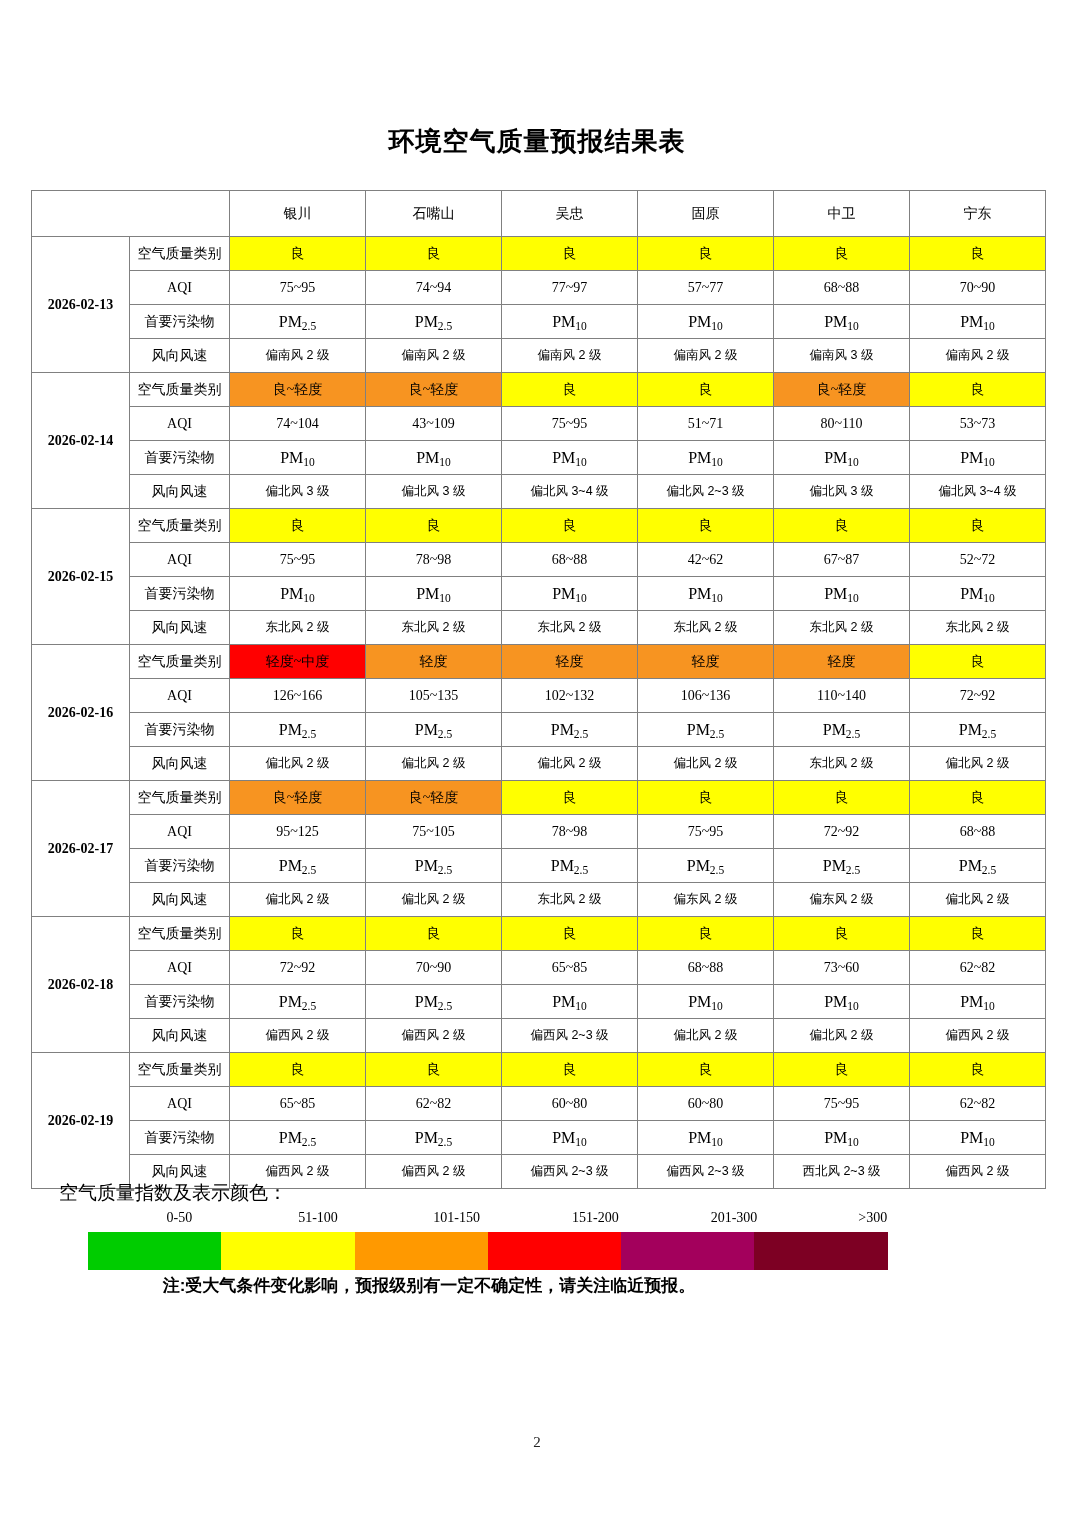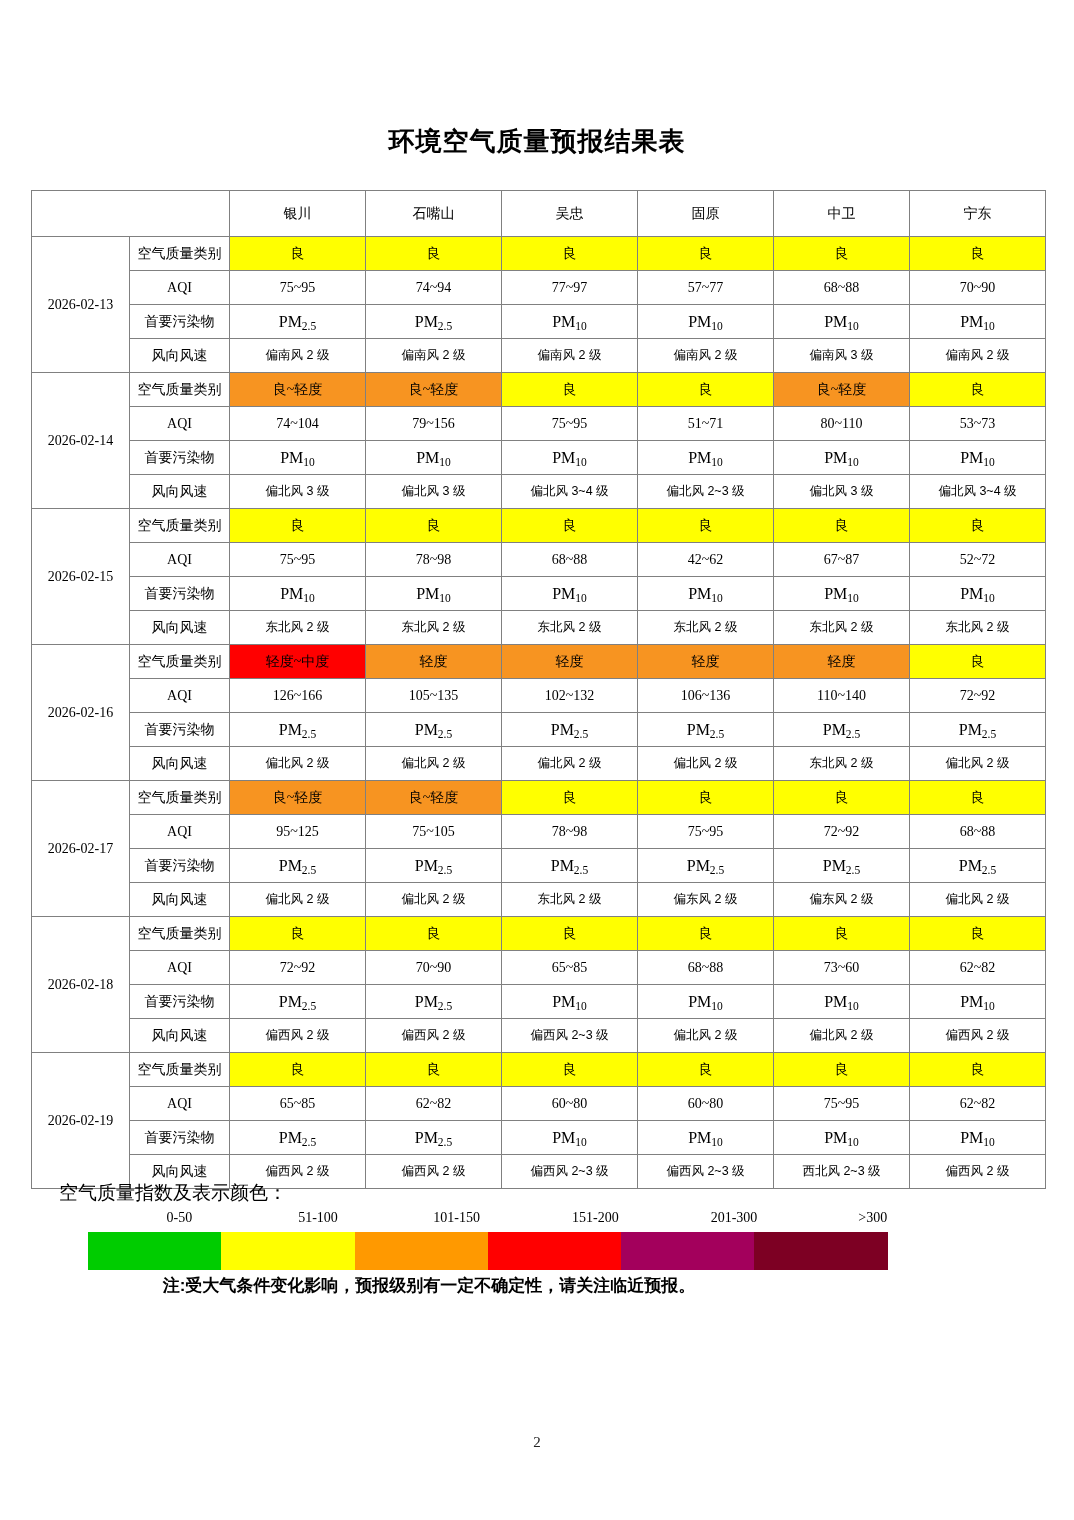--- a/index.html
+++ b/index.html
@@ -71,20 +71,21 @@
   td.corner { border-left: 1px solid #808080; }
 
   
   tr.grp-first td { border-top: 1px solid #33336e; }
   td.date-cell {
     font-size: 13px;
     font-family: "Liberation Serif", "DejaVu Serif", serif;
     border-left: 1px solid #33336e;
     border-right: 1px solid #808080;
     letter-spacing: 0px;
+    font-weight: bold;
   }
   td.metric-cell {
     font-family: "Liberation Sans", "DejaVu Sans", sans-serif;
     font-size: 13px;
   }
   td.metric-cell.aqi-label {
     font-family: "Liberation Serif", "DejaVu Serif", serif;
     font-size: 14px;
   }
   td.val { font-size: 16px; }
@@ -238,21 +239,21 @@
             <td class="val category bg-light">良~轻度</td>
             <td class="val category bg-light">良~轻度</td>
             <td class="val category bg-good">良</td>
             <td class="val category bg-good">良</td>
             <td class="val category bg-light">良~轻度</td>
             <td class="val category bg-good">良</td>
           </tr>
           <tr>
             <td class="metric-cell aqi-label">AQI</td>
             <td class="val aqi">74~104</td>
-            <td class="val aqi">79~156</td>
+            <td class="val aqi">43~109</td>
             <td class="val aqi">75~95</td>
             <td class="val aqi">51~71</td>
             <td class="val aqi">80~110</td>
             <td class="val aqi">53~73</td>
           </tr>
           <tr>
             <td class="metric-cell">首要污染物</td>
             <td class="val pollutant">PM<span class="sub">10</span></td>
             <td class="val pollutant">PM<span class="sub">10</span></td>
             <td class="val pollutant">PM<span class="sub">10</span></td>

